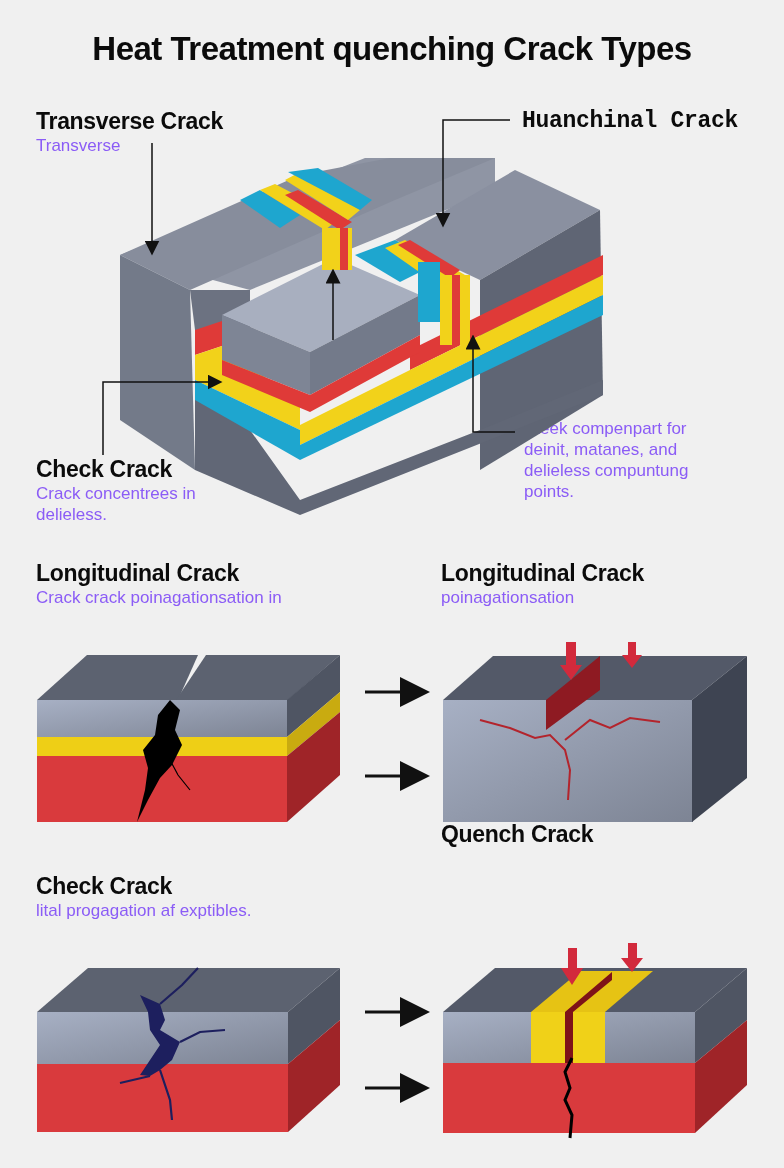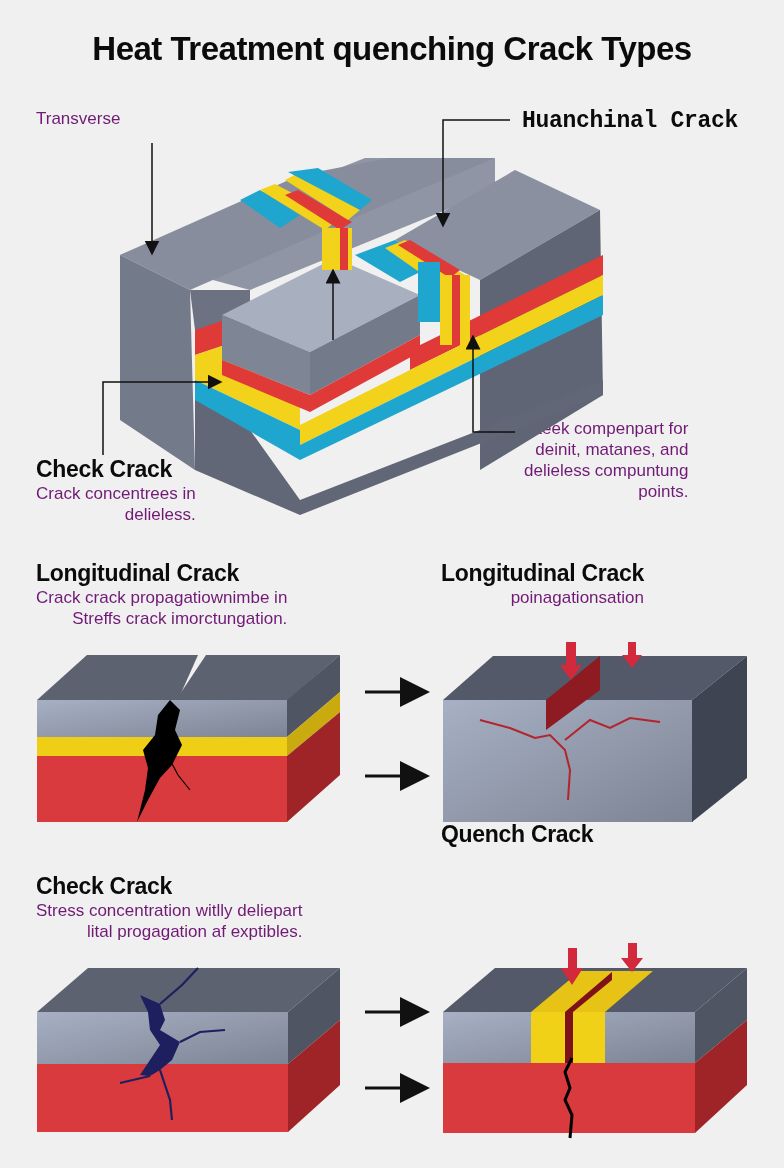--- a/index.html
+++ b/index.html
@@ -7,58 +7,57 @@
     width: 784px; height: 1168px; background: #f0f0f0;
     font-family: "Liberation Sans", "DejaVu Sans", sans-serif;
     position: relative; overflow: hidden; color: #111;
   }
   .title {
     position: absolute; left: 0; top: 30px; width: 784px; text-align: center;
     font-size: 33px; font-weight: bold; letter-spacing: -0.5px; color: #0b0b0b;
   }
   .label { position: absolute; }
   .label .h { font-size: 23px; font-weight: bold; color: #0b0b0b; letter-spacing: -0.3px; line-height: 27px; }
-  .label .d { font-size: 17px; color: #701a75; line-height: 21px; text-align: right; }
+  .label .d { font-size: 17px; color: #8b5cf6; line-height: 21px; }
   svg { position: absolute; left: 0; top: 0; }
 </style>
 </head>
 <body>
 
 <div class="title">Heat Treatment quenching Crack Types</div>
 
 <div class="label" style="left:36px;top:108px;">
+  <div class="h">Transverse Crack</div>
   <div class="d">Transverse</div>
 </div>
 <div class="label" style="left:522px;top:108px;font-family:Liberation Mono, monospace;">
   <div class="h">Huanchinal Crack</div>
 </div>
 <div class="label" style="left:36px;top:456px;">
   <div class="h">Check Crack</div>
   <div class="d">Crack concentrees in</div>
   <div class="d">delieless.</div>
 </div>
 <div class="label" style="left:524px;top:418px;">
   <div class="d">Steek compenpart for</div>
   <div class="d">deinit, matanes, and</div>
   <div class="d">delieless compuntung</div>
   <div class="d">points.</div>
 </div>
 
 <div class="label" style="left:36px;top:560px;">
   <div class="h">Longitudinal Crack</div>
-  <div class="d">Crack crack propagatiownimbe in</div>
-  <div class="d">Streffs crack imorctungation.</div>
+  <div class="d">Crack crack poinagationsation in</div>
 </div>
 <div class="label" style="left:441px;top:560px;">
   <div class="h">Longitudinal Crack</div>
   <div class="d">poinagationsation</div>
 </div>
 <div class="label" style="left:36px;top:873px;">
   <div class="h">Check Crack</div>
-  <div class="d">Stress concentration witlly deliepart</div>
   <div class="d">lital progagation af exptibles.</div>
 </div>
 <div class="label" style="left:441px;top:821px;">
   <div class="h">Quench Crack</div>
 </div>
 
 <svg width="784" height="1168" viewBox="0 0 784 1168">
   <defs>
     <marker id="ah" markerWidth="10" markerHeight="10" refX="5" refY="5" orient="auto">
       <path d="M0,0 L10,5 L0,10 Z" fill="#111"></path>

